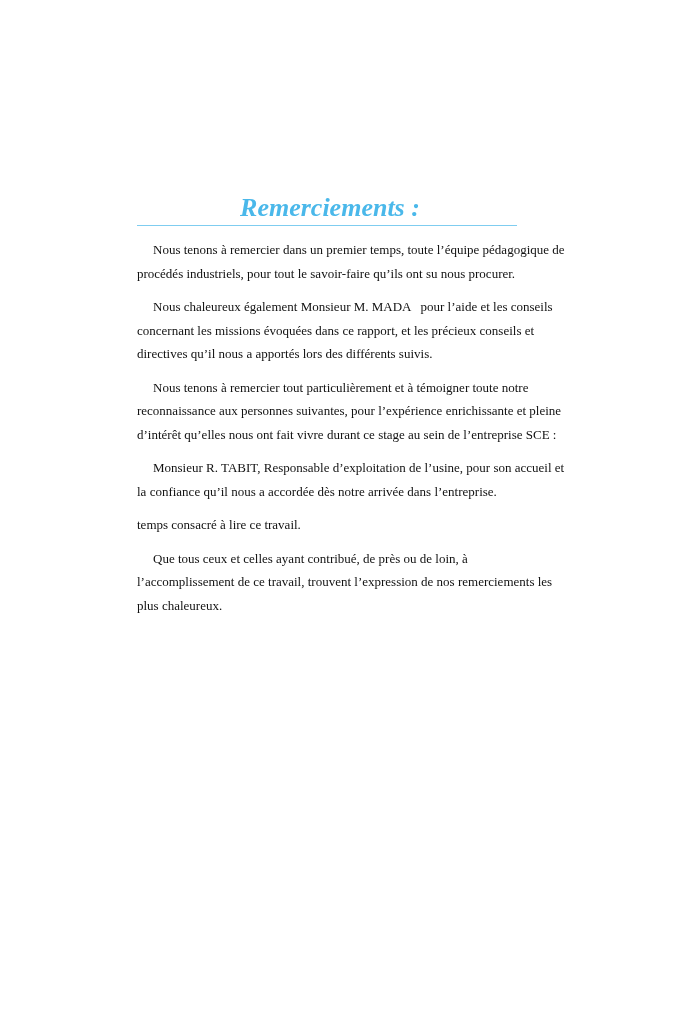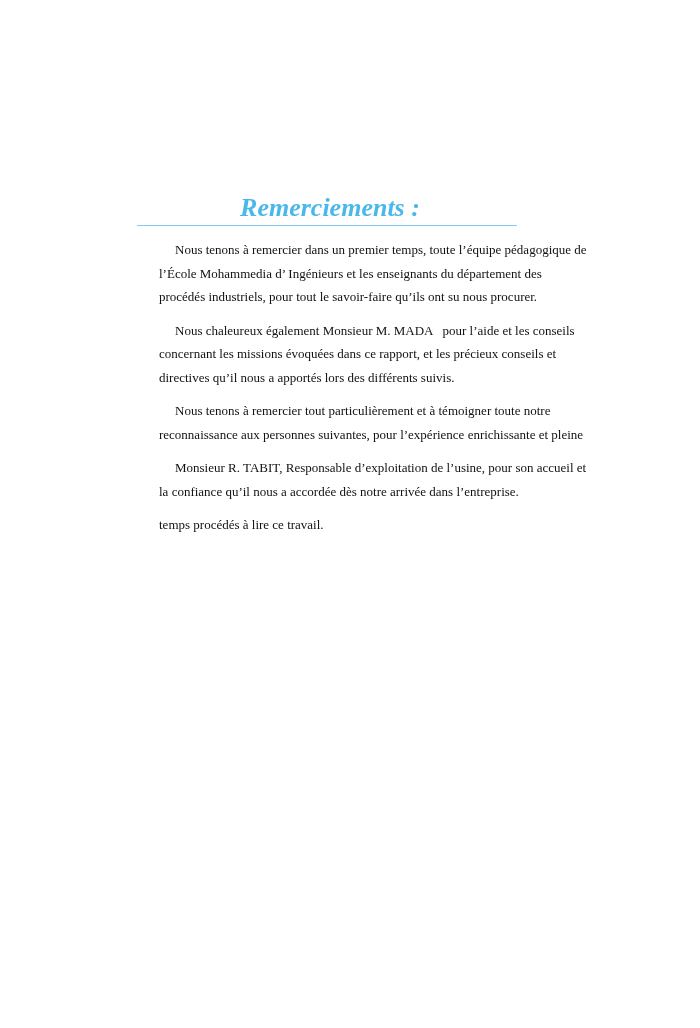--- a/index.html
+++ b/index.html
@@ -11,48 +11,53 @@
     font-size: 26px; color: #4ab8ea; line-height: 30px;
   }
   .rule {
     position: absolute; left: 137px; top: 225px; width: 380px; height: 1px; background: #7fcdf0;
   }
   .body {
     position: absolute; left: 137px; top: 238px; width: 440px;
     font-family: "Liberation Serif", serif; font-size: 13px; color: #111;
   }
   .para { margin: 0 0 10px 0; line-height: 23.5px; }
-  .line { display: block; white-space: nowrap; margin-left: 22px; }
+  .line { display: block; white-space: nowrap; }
   .indent { padding-left: 16px; }
 </style>
 </head>
 <body>
 
 <div class="page">
   <div class="title">Remerciements :</div>
   <div class="rule"></div>
 
   <div class="body">
     <p class="para">
       <span class="line indent">Nous tenons à remercier dans un premier temps, toute l’équipe pédagogique de</span>
-      <span class="line">l’École Mohammedia d’ Ingénieurs et les enseignants du département des</span>
       <span class="line">procédés industriels, pour tout le savoir-faire qu’ils ont su nous procurer.</span>
     </p>
     <p class="para">
       <span class="line indent" style="white-space:pre">Nous chaleureux également Monsieur M. MADA   pour l’aide et les conseils</span>
       <span class="line">concernant les missions évoquées dans ce rapport, et les précieux conseils et</span>
       <span class="line">directives qu’il nous a apportés lors des différents suivis.</span>
     </p>
     <p class="para">
       <span class="line indent">Nous tenons à remercier tout particulièrement et à témoigner toute notre</span>
       <span class="line">reconnaissance aux personnes suivantes, pour l’expérience enrichissante et pleine</span>
+      <span class="line">d’intérêt qu’elles nous ont fait vivre durant ce stage au sein de l’entreprise SCE :</span>
     </p>
     <p class="para">
       <span class="line indent">Monsieur R. TABIT, Responsable d’exploitation de l’usine, pour son accueil et</span>
       <span class="line">la confiance qu’il nous a accordée dès notre arrivée dans l’entreprise.</span>
     </p>
     <p class="para">
     </p>
     <p class="para">
-      <span class="line">temps procédés à lire ce travail.</span>
+      <span class="line">temps consacré à lire ce travail.</span>
+    </p>
+    <p class="para">
+      <span class="line indent">Que tous ceux et celles ayant contribué, de près ou de loin, à</span>
+      <span class="line">l’accomplissement de ce travail, trouvent l’expression de nos remerciements les</span>
+      <span class="line">plus chaleureux.</span>
     </p>
   </div>
 </div>
 
 </body></html>

